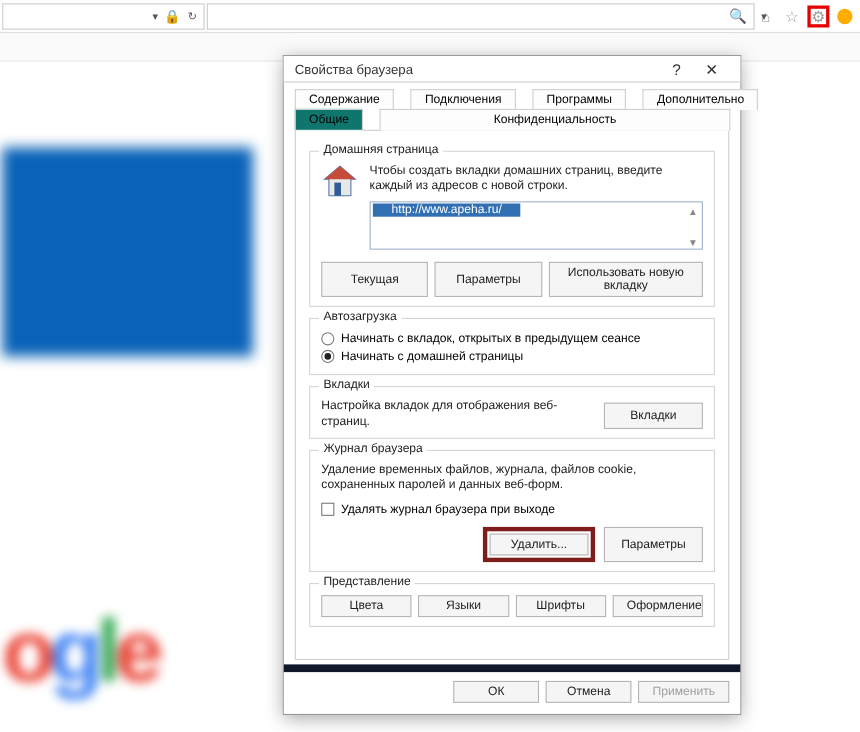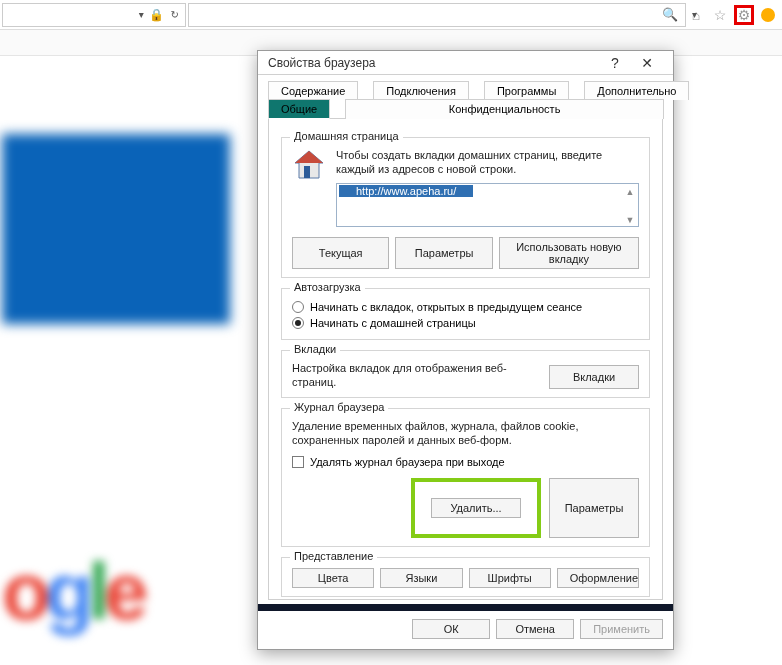--- a/index.html
+++ b/index.html
@@ -80,21 +80,21 @@
   }
   button.win.wide{ flex:1;}
   button.win.small{min-width:90px;}
   button.win.disabled{ color:#a0a0a0; }
   .radio-row, .chk-row { display:flex; align-items:center; gap:6px; padding:2px 0; font-size:11px;}
   .radio{ width:12px;height:12px;border:1px solid #7a7a7a;border-radius:50%;display:inline-flex;align-items:center;justify-content:center;background:#fff;}
   .radio.checked::after{content:"";width:6px;height:6px;border-radius:50%;background:#222;}
   .chkbox{ width:12px;height:12px;border:1px solid #7a7a7a;display:inline-block;background:#fff;}
   .tabs-btn-area{display:flex; justify-content:flex-end; margin-top:4px;}
   .journal-buttons{display:flex; justify-content:flex-end; gap:8px; margin-top:8px;}
-  .red-box{border:4px solid #84cc16; padding:16px;margin-left:24px;}
+  .red-box{border:4px solid #7f1d1d; padding:2px;margin-left:24px;}
   .pres-row{display:flex; gap:6px; justify-content:center;}
   .footer-btns{display:inline-flex; gap:6px;}
 
   
   .home-svg{display:block;}
 </style>
 </head>
 <body>
 
 <div class="address-bar">

